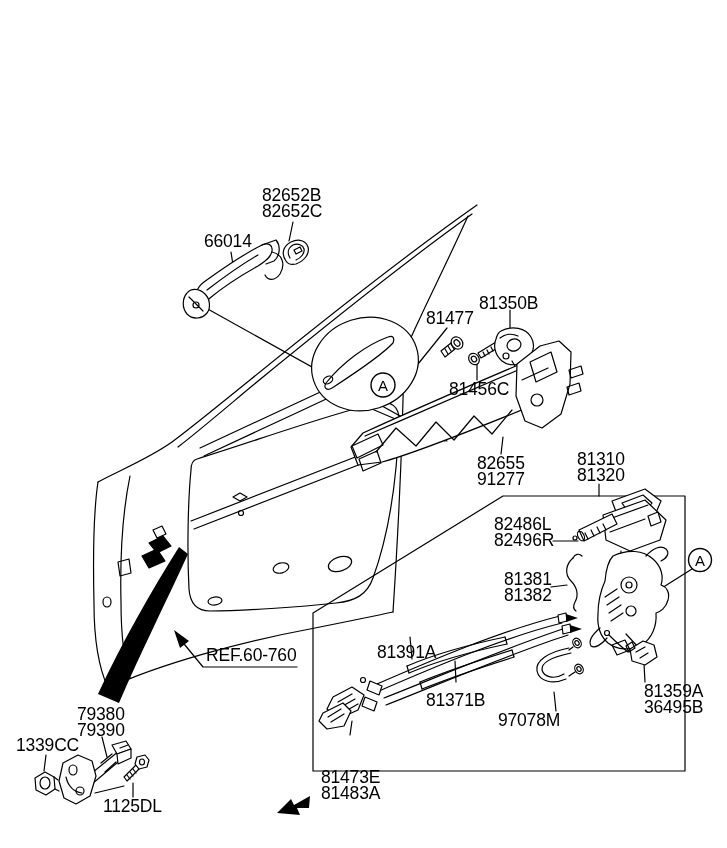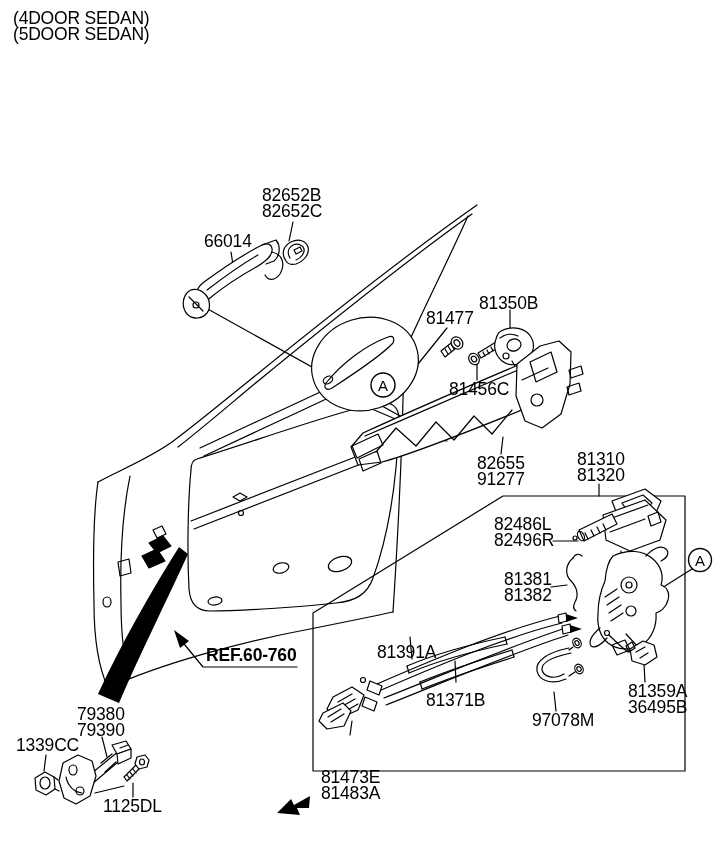--- a/index.html
+++ b/index.html
@@ -5,21 +5,21 @@
   html,body{margin:0;padding:0;background:#fff;}
   #stage{
     position:relative;width:727px;height:848px;background:#fff;overflow:hidden;
     font-family:"Liberation Sans", sans-serif;color:#000;
   }
   #art{position:absolute;left:0;top:0;}
   .label{
     position:absolute;font-size:17.5px;line-height:16px;white-space:nowrap;
     display:flex;flex-direction:column;letter-spacing:-0.2px;
   }
-  .label.bold{font-weight:bold;}
+  .label.bold{font-weight:normal;}
   .label.fr{font-size:18px;line-height:20px;font-weight:bold;letter-spacing:0.5px;margin-top:48px;}
   svg text{font-family:"Liberation Sans", sans-serif;}
 </style>
 </head>
 <body>
 
 <div id="stage">
 
 <svg id="art" width="727" height="848" viewBox="0 0 727 848" fill="none" stroke="#000" stroke-width="1.2" stroke-linecap="round" stroke-linejoin="round">
 
@@ -250,24 +250,20 @@
   </g>
 
   <g>
     <path d="M297,667 L203,667 L180,639"></path>
     <path d="M174,630 L180,648 L189,641 Z" fill="#000" stroke="none"></path>
   </g>
 
   <path d="M277,813 L291,799 L294,805 L310,796 L309,808 L297,808 L300,815 Z" fill="#000" stroke="none"></path>
 </svg>
 
-<div class="label" style="left:13px;top:10px">
-  <span>(4DOOR SEDAN)</span>
-  <span>(5DOOR SEDAN)</span>
-</div>
 
 <div class="label" style="left:262px;top:187px">
   <span>82652B</span>
   <span>82652C</span>
 </div>
 
 <div class="label" style="left:204px;top:233px">
   <span>66014</span>
 </div>
 
@@ -304,25 +300,25 @@
 </div>
 
 <div class="label" style="left:377px;top:644px">
   <span>81391A</span>
 </div>
 
 <div class="label" style="left:426px;top:692px">
   <span>81371B</span>
 </div>
 
-<div class="label" style="left:532px;top:712px">
+<div class="label" style="left:498px;top:712px">
   <span>97078M</span>
 </div>
 
-<div class="label" style="left:628px;top:683px">
+<div class="label" style="left:644px;top:683px">
   <span>81359A</span>
   <span>36495B</span>
 </div>
 
 <div class="label" style="left:321px;top:769px">
   <span>81473E</span>
   <span>81483A</span>
 </div>
 
 <div class="label bold" style="left:206px;top:647px">

